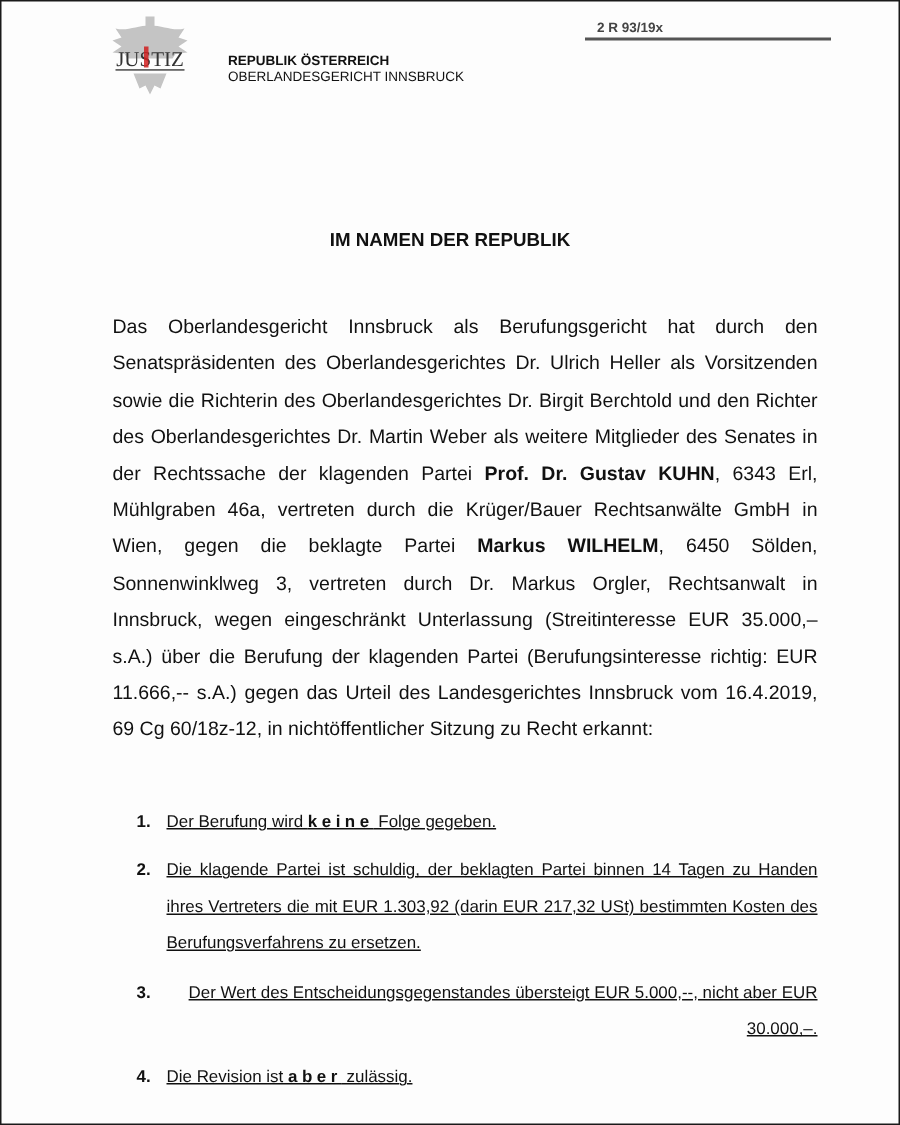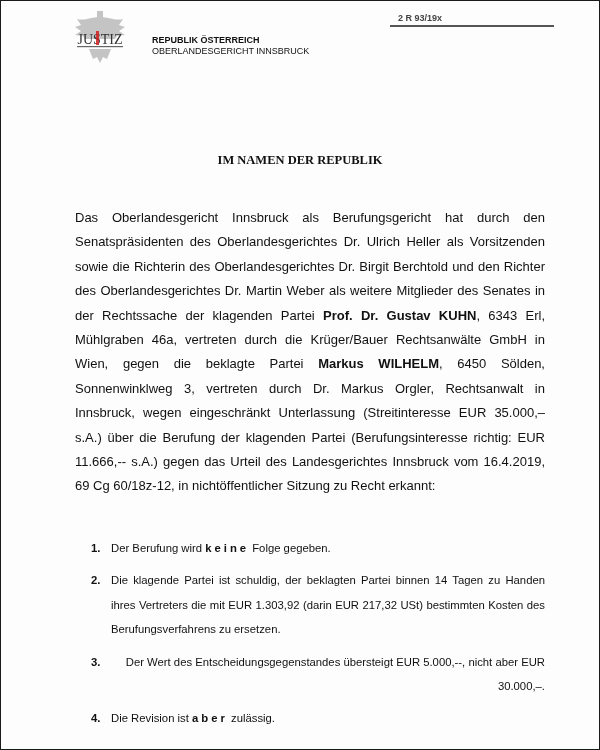--- a/index.html
+++ b/index.html
@@ -7,30 +7,30 @@
   .page {
     position:relative; width:598px; height:748px;
     border:1px solid #1a1a1a; background:#fdfdfd;
     font-family:"Liberation Sans", sans-serif; color:#111;
   }
   .logo { position:absolute; left:70px; top:8px; width:58px; height:56px; }
   .header-text { position:absolute; left:137px; top:34px; font-size:9px; line-height:11px;margin-left:14px; }
   .header-text .l1 { font-weight:bold; }
   .case-ref { position:absolute; left:397px; top:12px; font-size:9px; font-weight:bold; color:#444; }
   .case-line { position:absolute; left:389px; top:24px; width:164px; height:2px; background:#555; }
-  .title { position:absolute; left:0; width:598px; top:152px; text-align:center; font-size:12.5px; font-weight:bold;font-family:Liberation Serif, serif; }
+  .title { position:absolute; left:0; width:598px; top:152px; text-align:center; font-size:12.5px; font-weight:bold; }
   .body-text {
     position:absolute; left:74px; top:205px; width:470px;
     font-size:13px; line-height:24.4px; text-align:justify;
   }
   .body-text b { font-weight:bold; }
   .list { position:absolute; left:90px; top:535px; width:454px; font-size:11.3px; }
   .item { display:flex; line-height:24.4px; margin-bottom:8px; }
   .item .num { width:20px; flex:none; font-weight:bold; }
-  .item .txt { flex:1; text-align:justify; }
+  .item .txt { flex:1; text-align:justify;text-decoration:underline; }
   .spaced { font-weight:bold; letter-spacing:3px; }
 </style>
 </head>
 <body>
 
 <div class="page">
   <svg class="logo" viewBox="0 0 58 56">
     <g fill="#c4c4c4">
       <rect x="26" y="2" width="6" height="8"></rect>
       <path d="M29 8 C20 8 14 12 6 10 L10 16 L4 18 L10 22 L4 26 L12 27 L14 30 L44 30 L46 27 L54 26 L48 22 L54 18 L48 16 L52 10 C44 12 38 8 29 8Z"></path>

